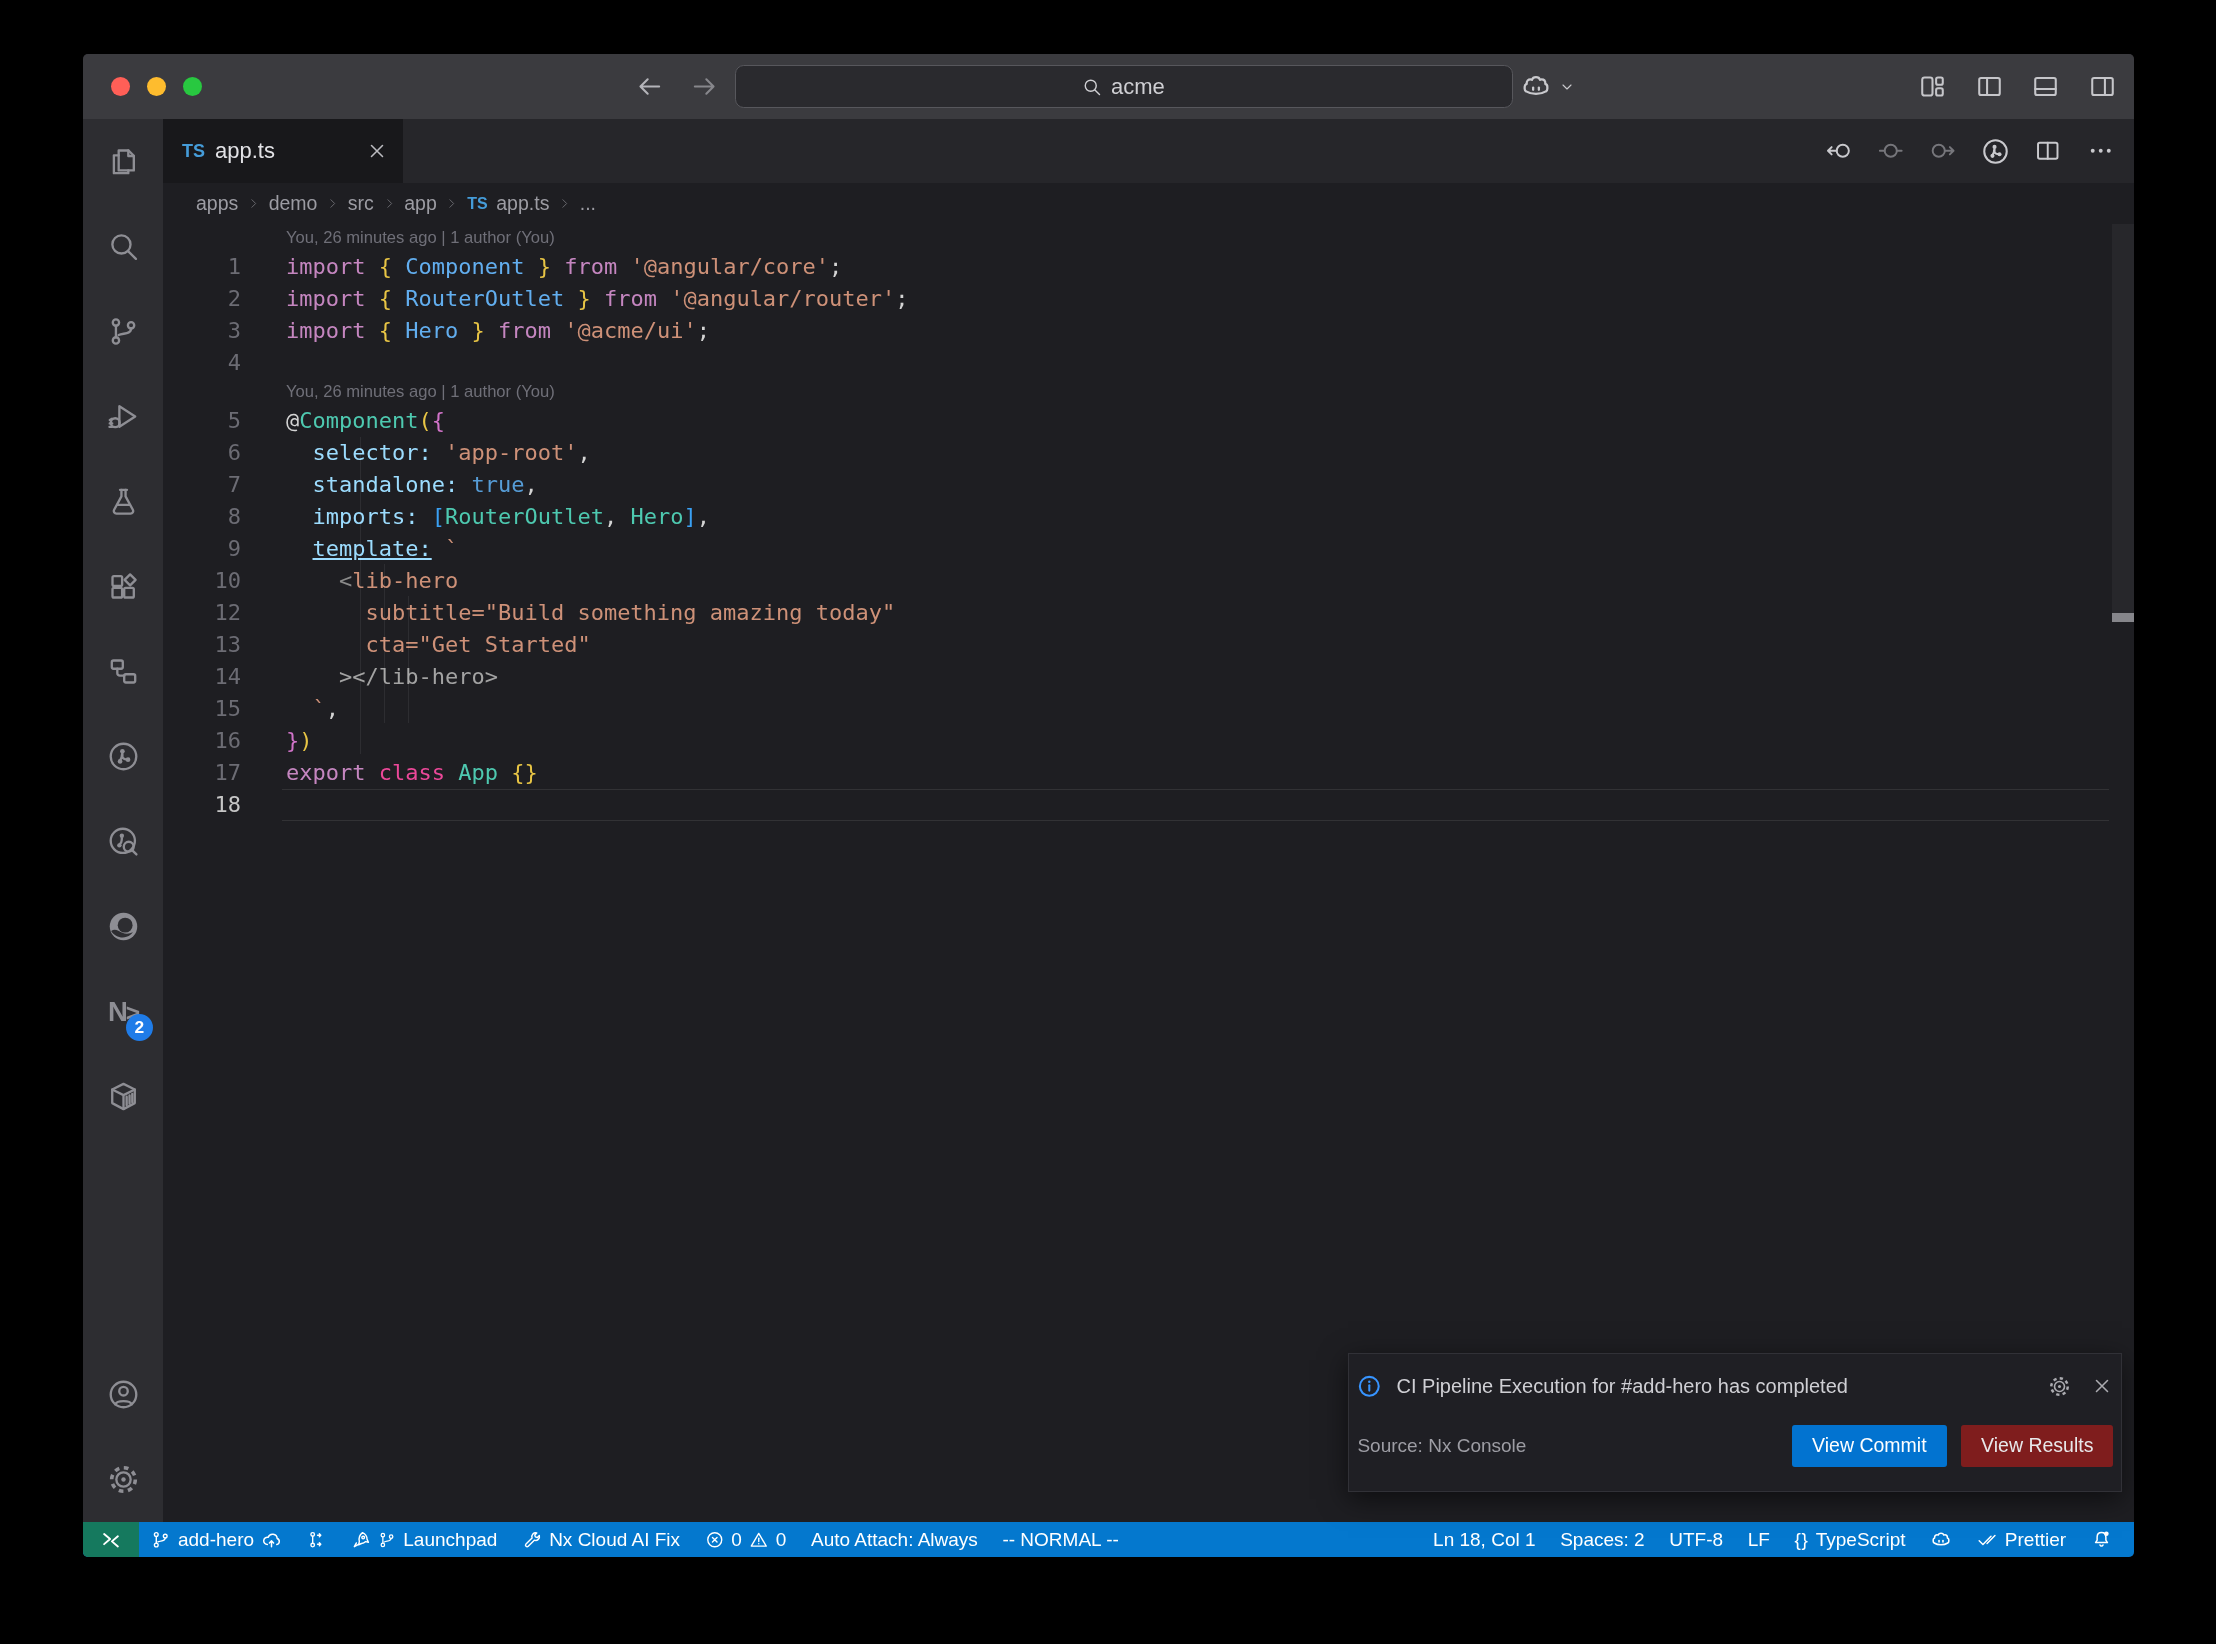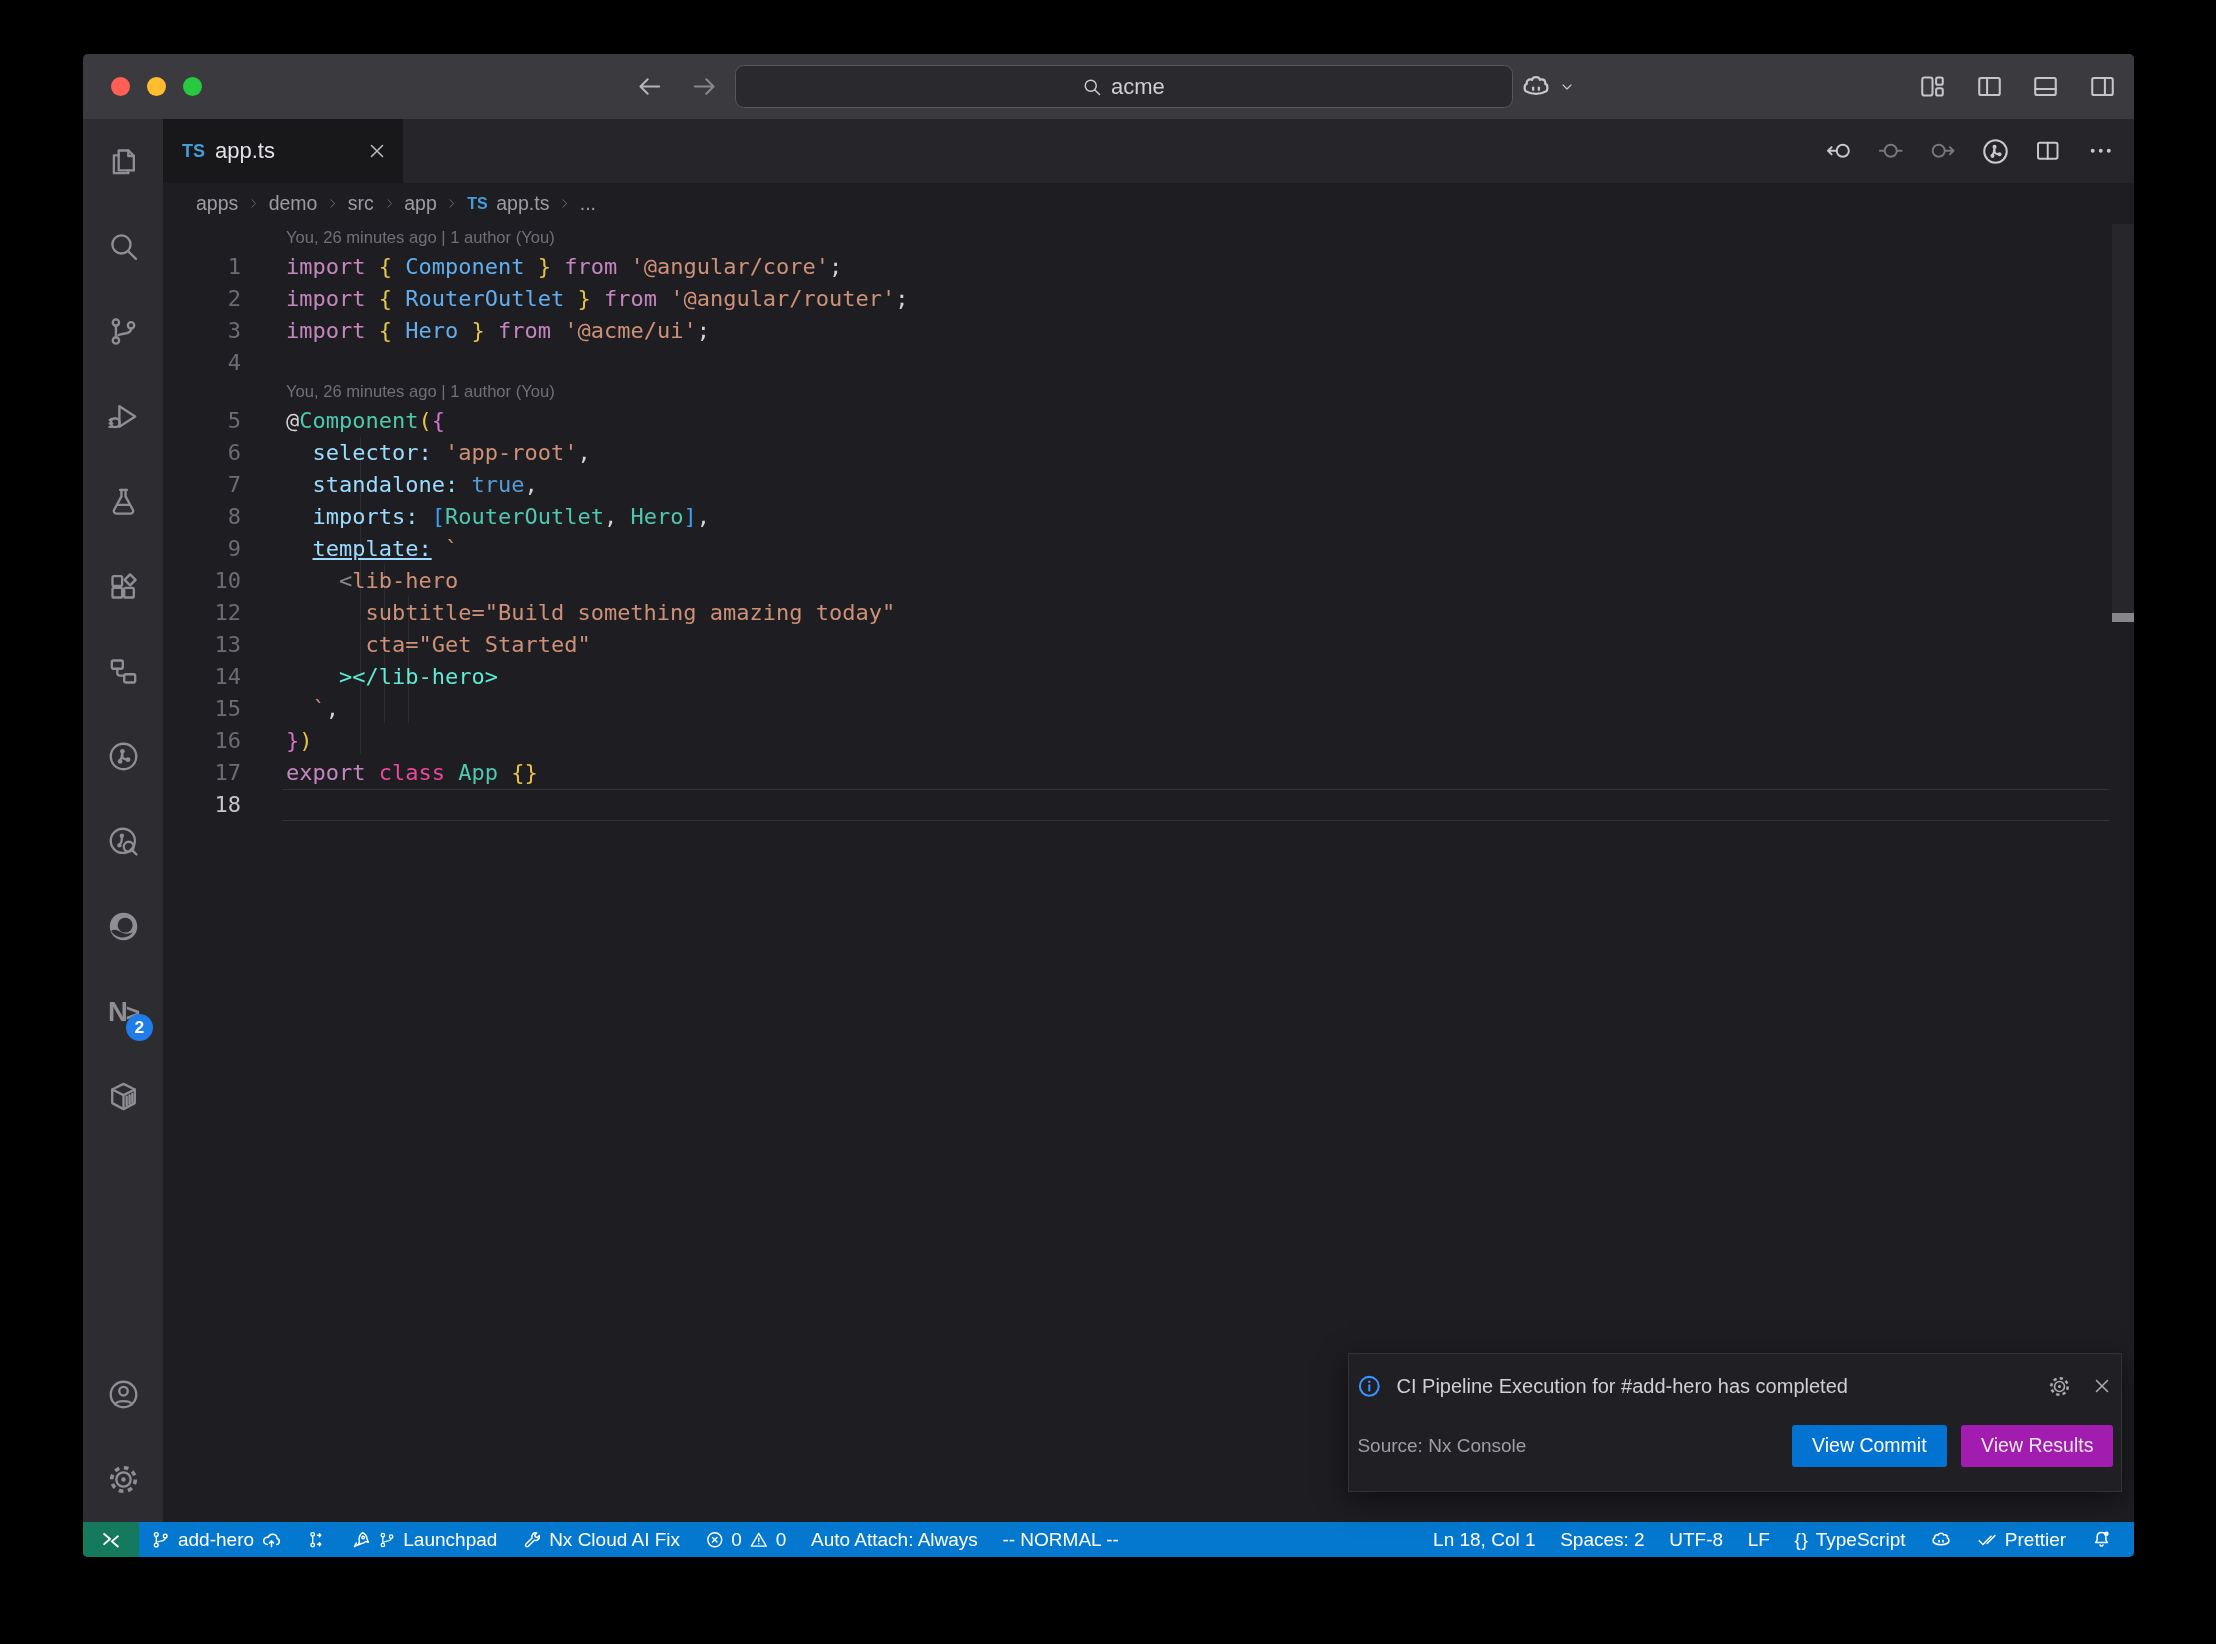--- a/index.html
+++ b/index.html
@@ -68,21 +68,21 @@
   .toast{position:absolute;right:11.6px;bottom:65px;width:774px;height:139px;background:#1F1F24;
     border:0.7px solid #313137;box-shadow:0 7.2px 26px rgba(0,0,0,.55);padding:20px 8px;box-sizing:border-box}
   .toast-row1{display:flex;align-items:center;gap:14.5px}
   .toast-title{flex:1;font-size:20px;color:#CFCFD4}
   .toast-icons{display:flex;gap:20px;color:#ABABB0}
   .toast-row2{margin-top:26px;display:flex;align-items:center}
   .toast-src{font-size:19px;color:#9D9DA4}
   .toast-btns{margin-left:auto;display:flex;gap:14.5px}
   .btn{height:42px;display:flex;align-items:center;padding:0 20px;font-size:19.5px;border-radius:2.9px;color:#fff}
   .btn.primary{background:#0273D0}
-  .btn.secondary{background:#a21caf;color:#E8E8EA}
+  .btn.secondary{background:#7f1d1d;color:#E8E8EA}
 
   
   .statusbar{height:35px;background:#0478CE;display:flex;align-items:center;color:#fff;font-size:19px;flex:0 0 auto}
   .remote{width:56px;height:35px;background:#15795E;display:flex;align-items:center;justify-content:center;flex:0 0 auto}
   .sbi{display:flex;align-items:center;gap:7.2px;padding:0 12.3px;height:100%}
   .sb-right{margin-left:auto;display:flex;align-items:center;padding-right:10px;height:100%}
   .braces-glyph{font-size:19px;letter-spacing:0.7px}
 </style>
 </head>
 <body>
@@ -408,21 +408,21 @@
             <div class="crow">
               <div class="gut">12</div>
               <div class="ccontent"><span style="color: rgb(206, 145, 120);">      subtitle="Build something amazing today"</span></div>
             </div>
             <div class="crow">
               <div class="gut">13</div>
               <div class="ccontent"><span style="color: rgb(206, 145, 120);">      cta="Get Started"</span></div>
             </div>
             <div class="crow">
               <div class="gut">14</div>
-              <div class="ccontent"><span style="color: #5eead4; margin-top: 40px;">    &gt;&lt;/lib-hero&gt;</span></div>
+              <div class="ccontent"><span style="color: #a3a3a3; margin-top: 40px;">    &gt;&lt;/lib-hero&gt;</span></div>
             </div>
             <div class="crow">
               <div class="gut">15</div>
               <div class="ccontent"><span style="color: rgb(206, 145, 120);">  `</span><span style="color: rgb(212, 212, 212);">,</span></div>
             </div>
             <div class="crow">
               <div class="gut">16</div>
               <div class="ccontent"><span style="color: rgb(209, 115, 201);">}</span><span style="color: rgb(232, 197, 69);">)</span></div>
             </div>
             <div class="crow">

